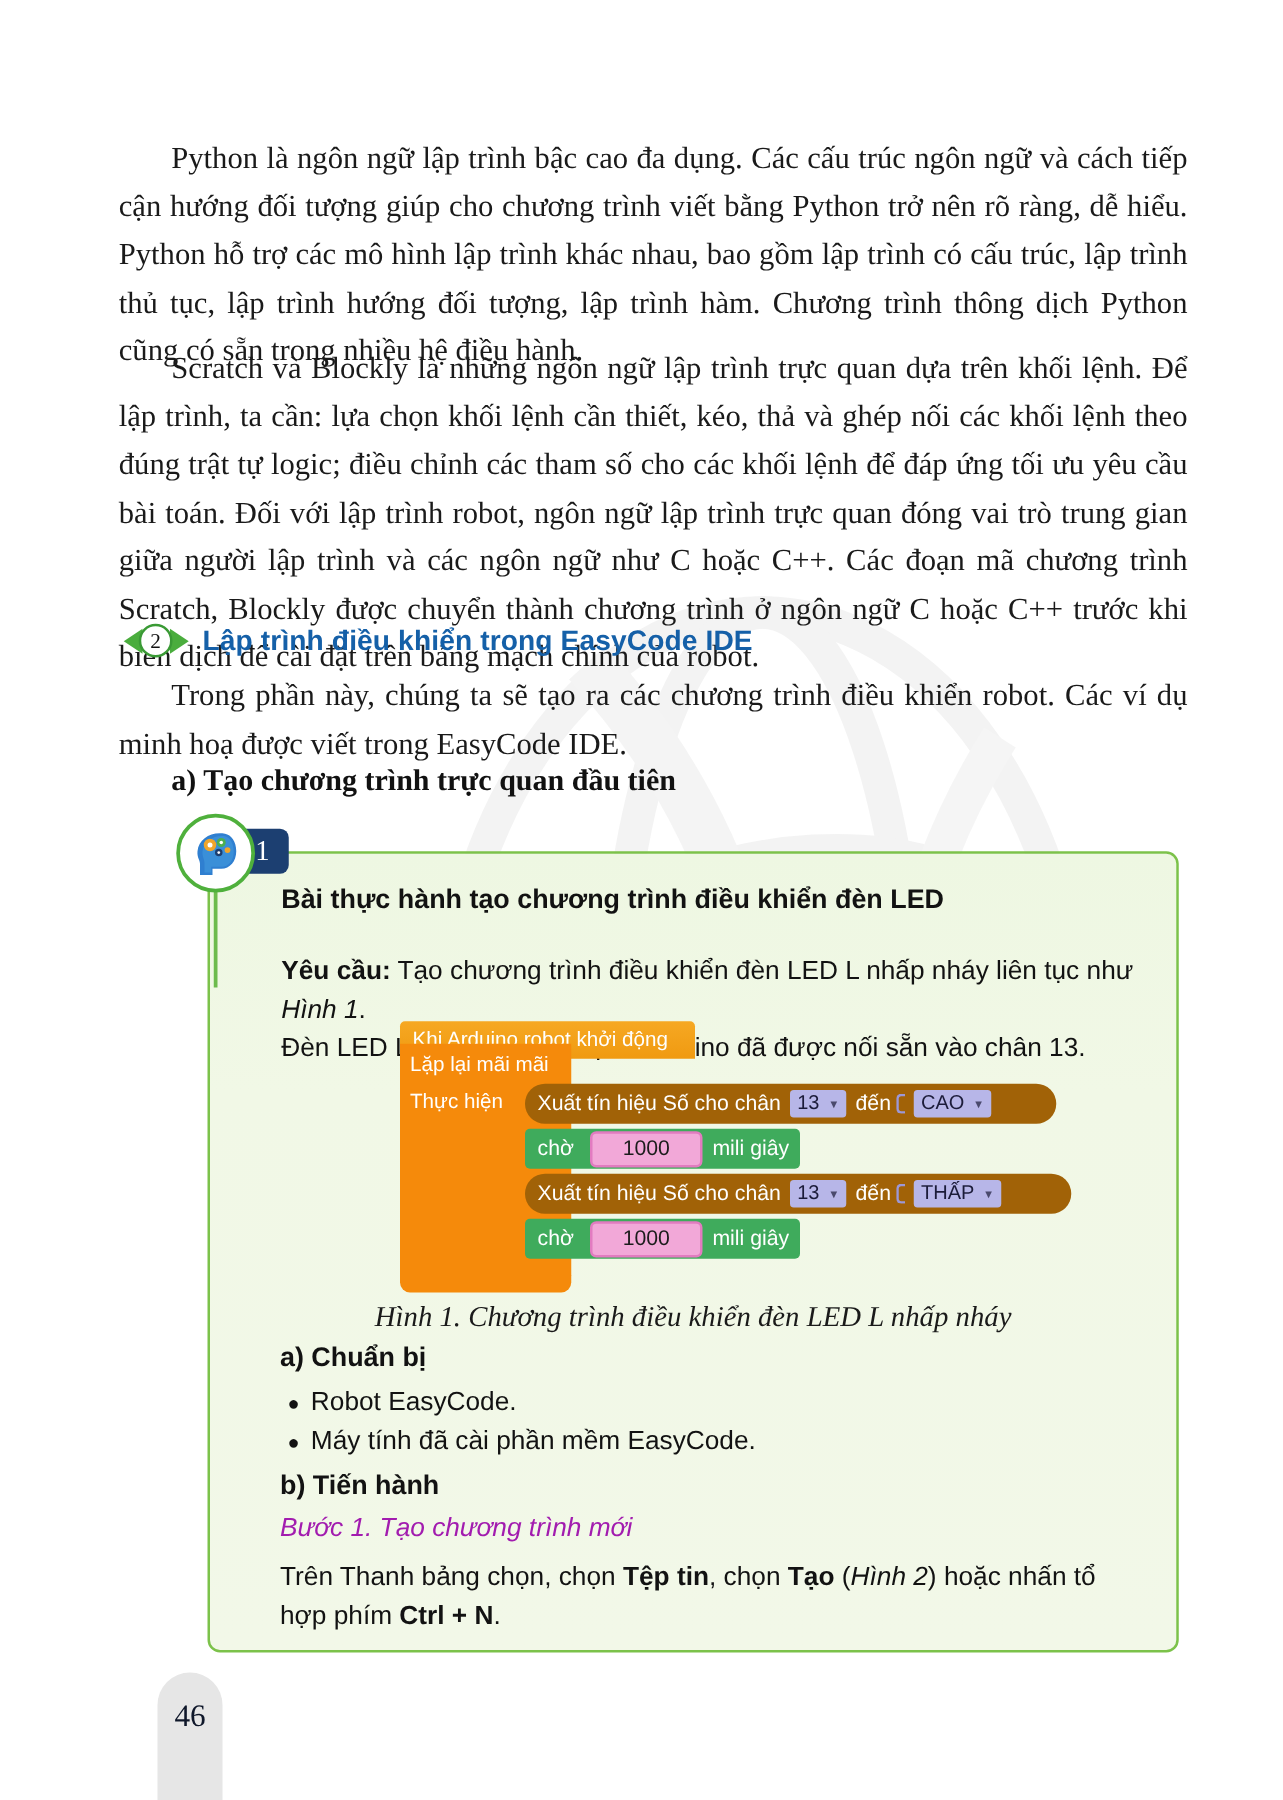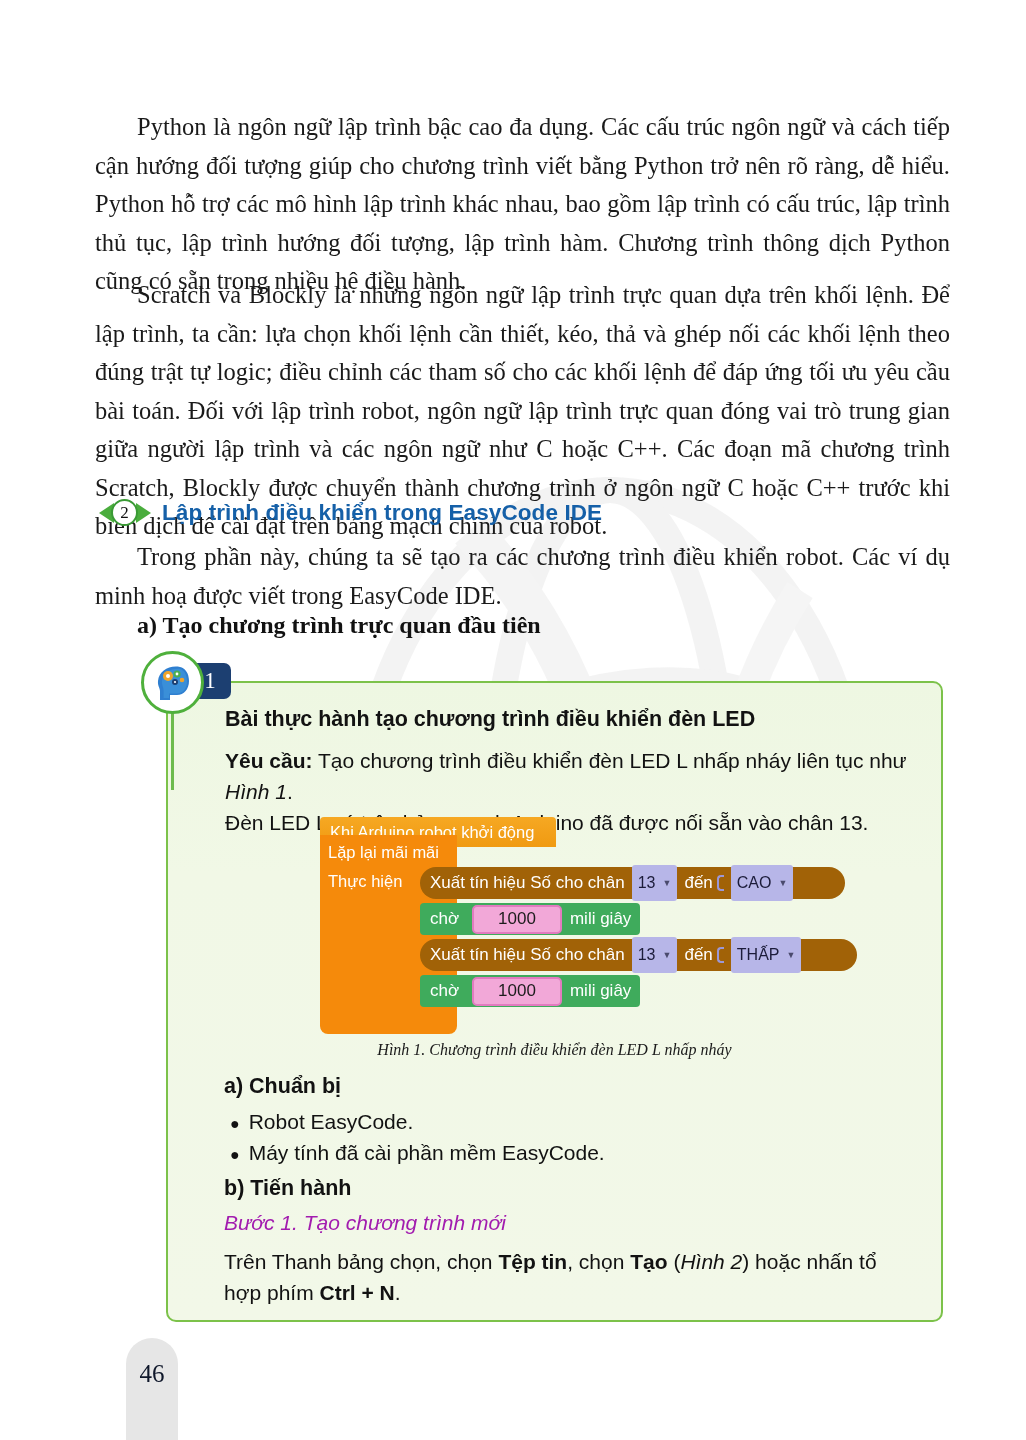--- a/index.html
+++ b/index.html
@@ -201,21 +201,21 @@
     color: #ffffff;
     font-family: "Liberation Serif", serif;
     font-size: 23px;
   }
 
   .box-title {
     font-family: "Liberation Sans", sans-serif;
     font-weight: bold;
     font-size: 21.5px;
     color: #121212;
-    margin: 0 0 12px 0;
+    margin: 0 0 28px 0;
     line-height: 28px;
   }
   .box-text {
     font-family: "Liberation Sans", sans-serif;
     font-size: 21px;
     color: #121212;
     line-height: 31px;
     margin: 0;
   }
   .box-text b { font-weight: bold; }
@@ -290,21 +290,21 @@
   .blk-green {
     background: #3fab5c;
     border-radius: 4px;
     height: 32px;
     padding-left: 10px;
   }
   .dropdown {
     background: #b7b6e8;
     color: #1c1c3a;
     border-radius: 3px;
-    height: 36px;
+    height: 22px;
     display: inline-flex;
     align-items: center;
     padding: 0 6px;
     margin: 0 7px;
     font-size: 16px;
   }
   .dropdown .caret {
     margin-left: 7px;
     font-size: 9px;
     color: #4a4a6d;
@@ -333,21 +333,21 @@
 
   
   .fig-caption {
     position: absolute;
     left: 166px;
     top: 1041px;
     width: 777px;
     text-align: center;
     font-family: "Liberation Serif", serif;
     font-style: italic;
-    font-size: 16px;
+    font-size: 23px;
     color: #1a1a1a;
     z-index: 5;
   }
 
   
   .box-subhead {
     font-family: "Liberation Sans", sans-serif;
     font-weight: bold;
     font-size: 21.5px;
     color: #121212;

